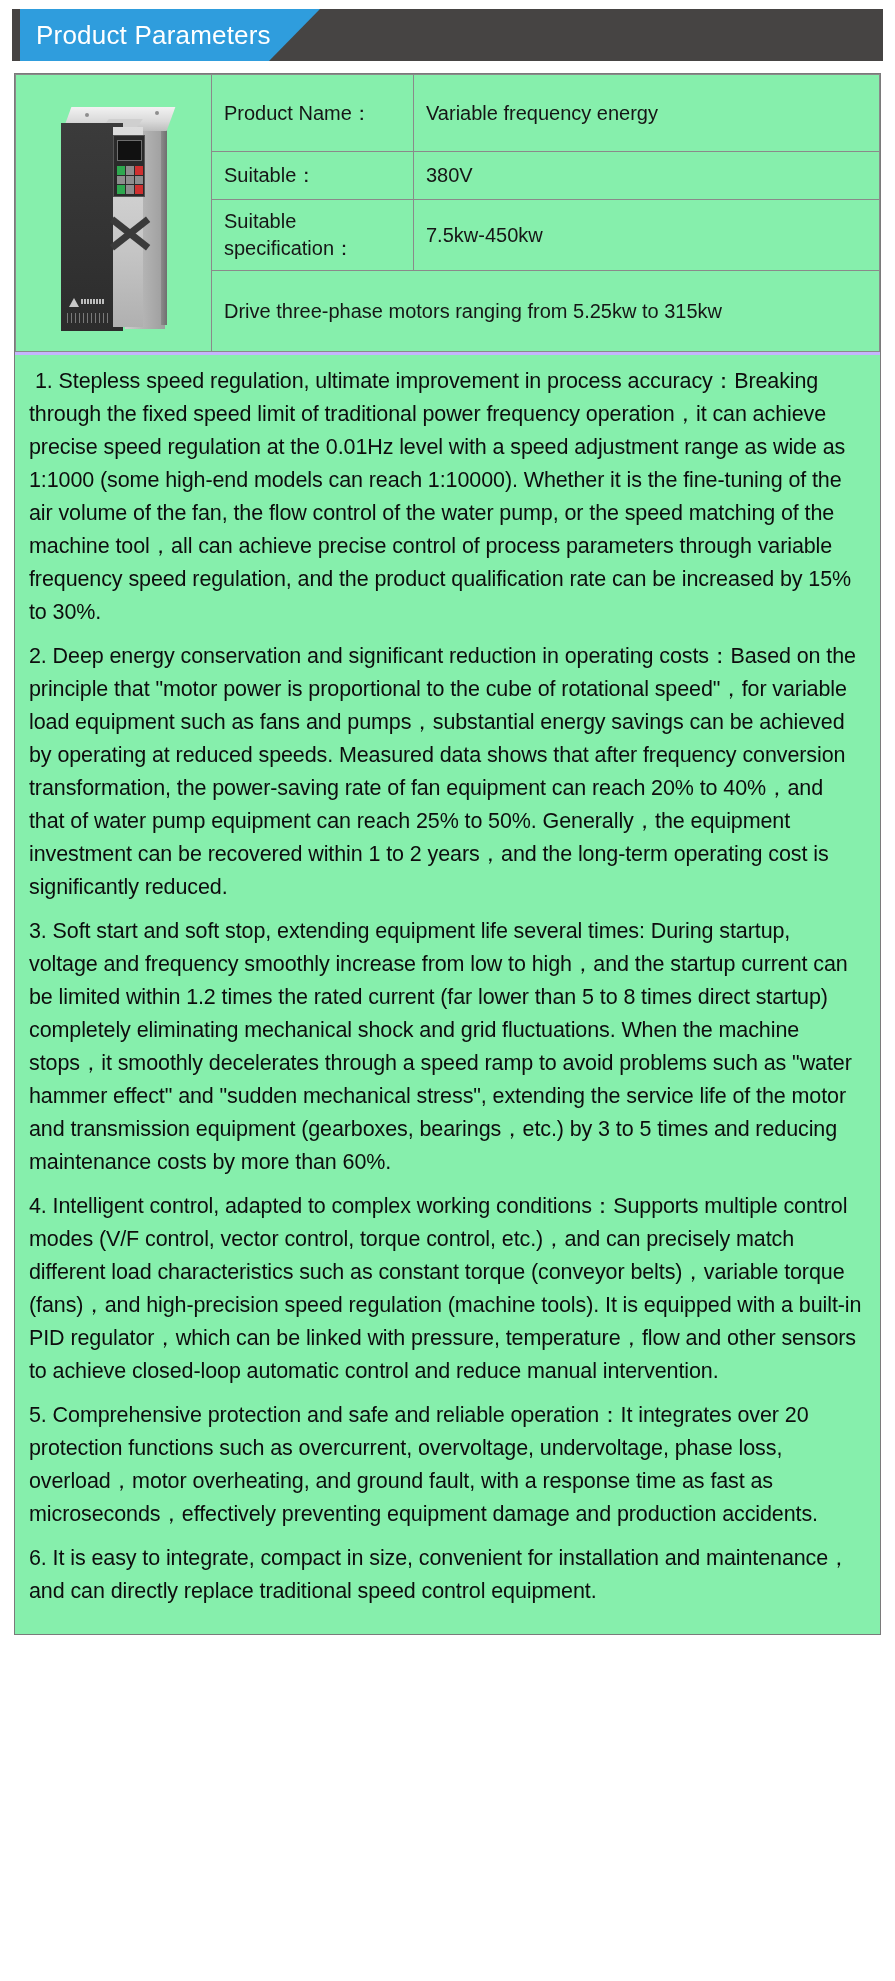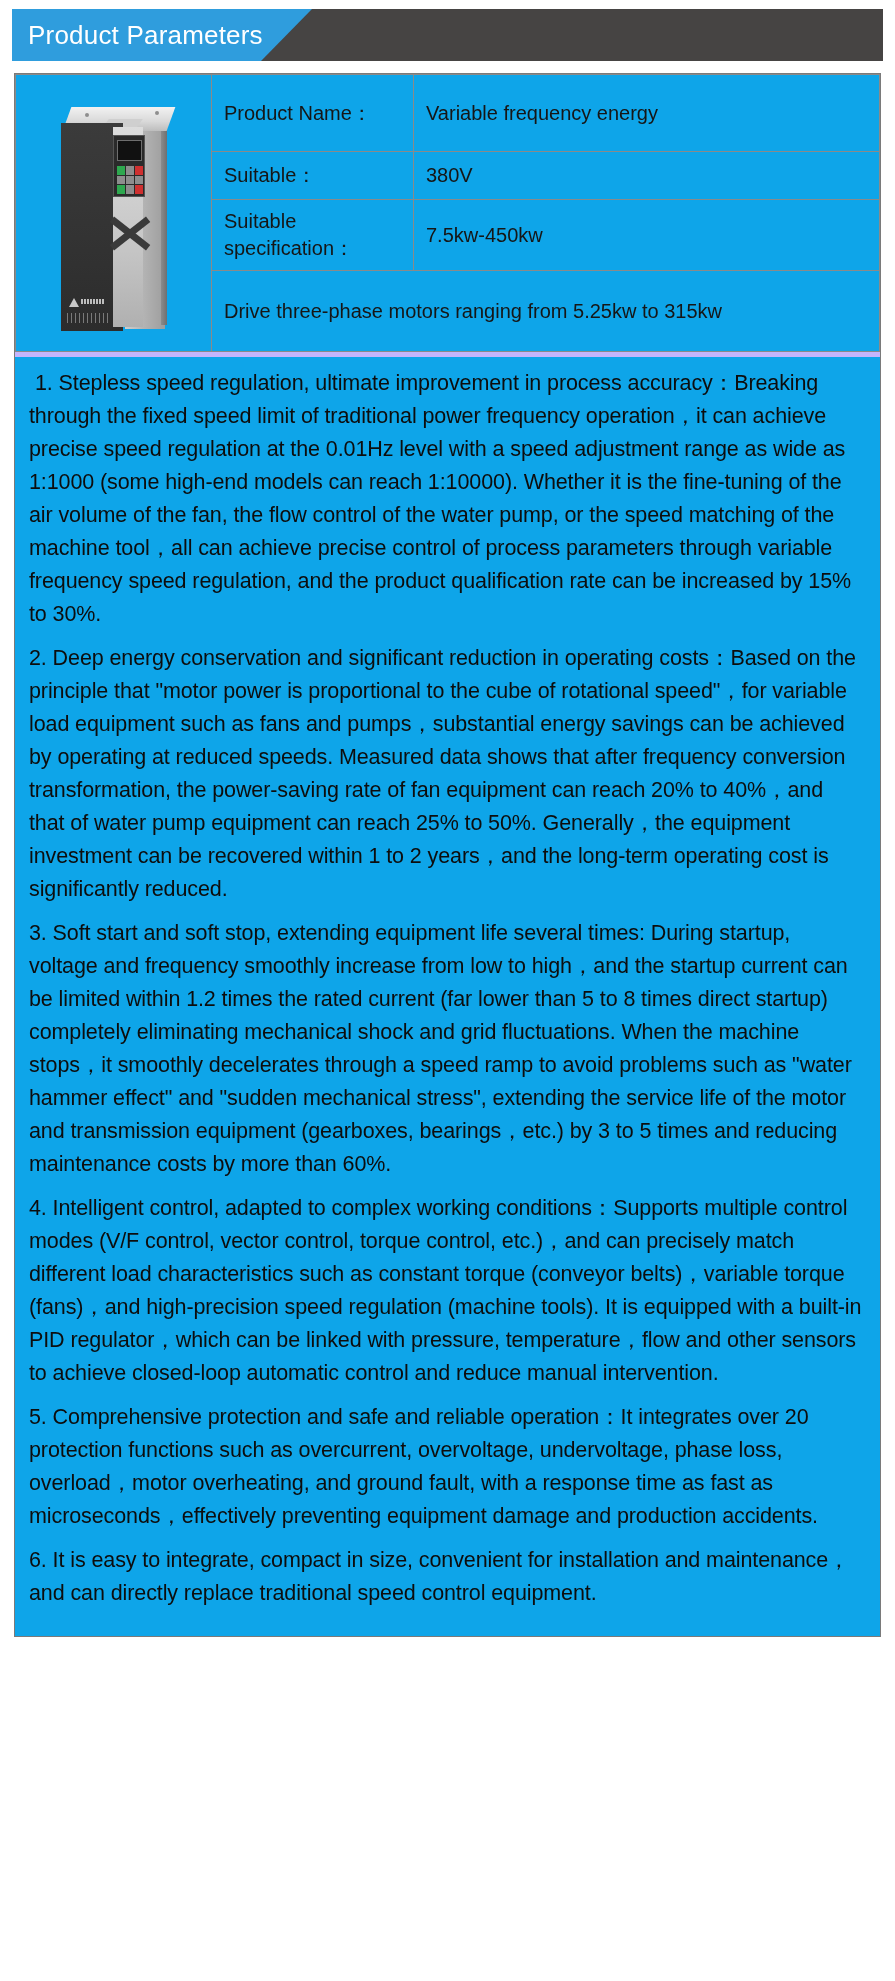--- a/index.html
+++ b/index.html
@@ -18,21 +18,21 @@
   
   .banner {
     position: relative;
     height: 52px;
     margin: 9px 12px 0 12px;
     background: #464443;
     overflow: hidden;
   }
   .banner-tab {
     position: absolute;
-    left: 0;
+    left: 8px;
     top: 0;
     height: 52px;
     width: 300px;
     background: #2f9ddd;
     -webkit-clip-path: polygon(0 0, 100% 0, 83% 100%, 0 100%);
     clip-path: polygon(0 0, 100% 0, 83% 100%, 0 100%);
     display: flex;
     align-items: center;
   }
   .banner-tab-label {
@@ -56,21 +56,21 @@
     font-weight: bold;
     letter-spacing: 0.4px;
     white-space: nowrap;
   }
 
   
   .sheet {
     margin: 12px 14px 0 14px;
     border: 1px solid #7a7a7a;
     box-sizing: border-box;
-    background: #0ea5e9;
+    background: #86efac;
   }
 
   
   .spec-table {
     width: 100%;
     border-collapse: collapse;
     table-layout: fixed;
   }
   .spec-table td {
     border: 1px solid #8a8a8a;
@@ -246,21 +246,21 @@
     top: 222px;
     width: 44px;
     height: 10px;
     background: repeating-linear-gradient(90deg,#9a9a9a 0 1px, transparent 1px 4px);
     opacity: .7;
   }
 
   
   .body-block {
     padding: 10px 16px 26px 14px;
-    border-top: 5px solid #c4b5fd;
+    border-top: 3px solid #c4b5fd;
   }
   .para {
     margin: 0;
     font-size: 21.5px;
     line-height: 33px;
     color: #0d0d0d;
     text-align: left;
     letter-spacing: -0.1px;
     word-spacing: 0px;
   }

